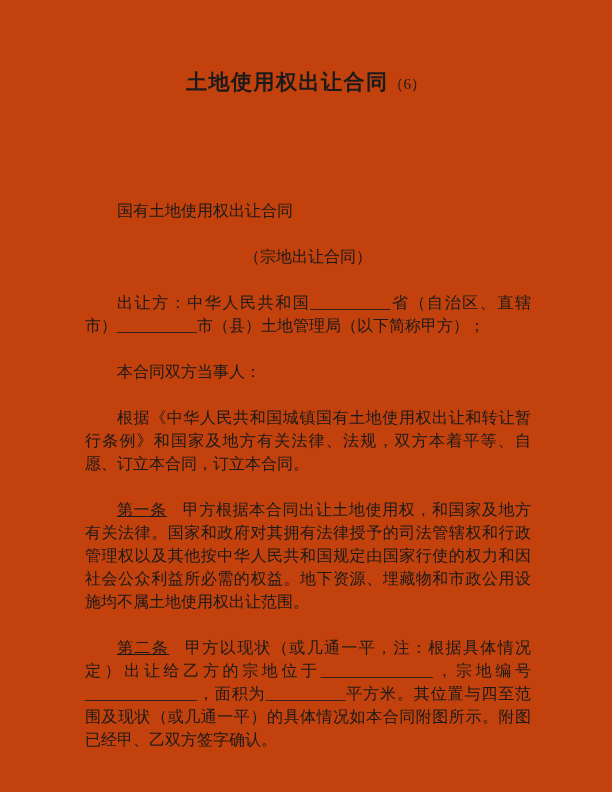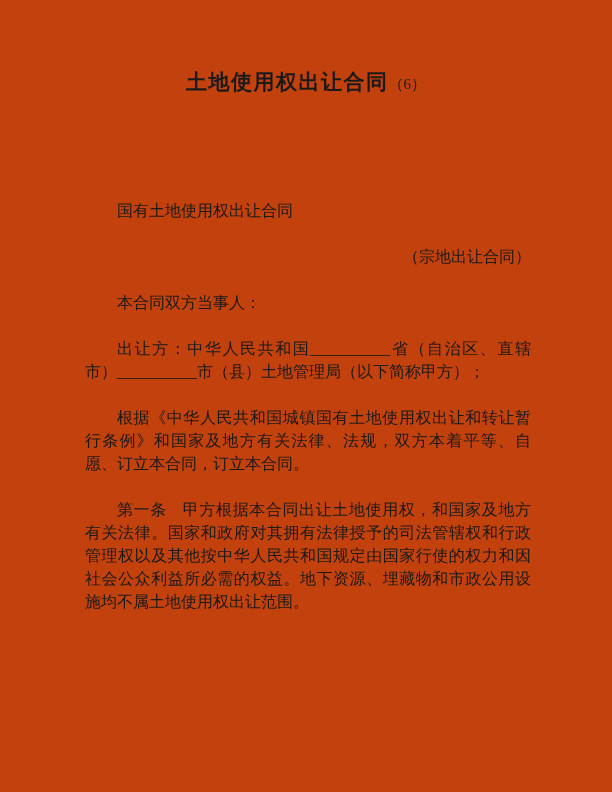--- a/index.html
+++ b/index.html
@@ -43,41 +43,42 @@
     width: 446px;
     font-size: 16px;
     line-height: 23px;
     margin-top: 40px;
   }
   .content p {
     margin: 0 0 23px 0;
     padding: 0;
   }
   .indent { text-indent: 2em; }
-  .center  { text-align: right; text-indent: 0; }
+  .center  { text-align: center; text-indent: 0; }
   .justify { text-align: justify; }
-  .article-label { margin-right: 1em; }
+  .article-label { margin-right: 1em; text-decoration: underline; }
 </style>
 </head>
 <body>
 
 <div class="page">
 
   <h1 class="doc-title"><span>土地使用权出让合同</span><span class="title-num">（6）</span></h1>
 
   <div class="content">
 
     <p class="indent">国有土地使用权出让合同</p>
 
     <p class="center">（宗地出让合同）</p>
 
+    <p class="indent justify">出让方：中华人民共和国__________省（自治区、直辖市）__________市（县）土地管理局（以下简称甲方）；</p>
+
     <p class="indent">本合同双方当事人：</p>
-
-    <p class="indent justify">出让方：中华人民共和国__________省（自治区、直辖市）__________市（县）土地管理局（以下简称甲方）；</p>
 
 
     <p class="indent justify">根据《中华人民共和国城镇国有土地使用权出让和转让暂行条例》和国家及地方有关法律、法规，双方本着平等、自愿、订立本合同，订立本合同。</p>
 
     <p class="indent justify"><span class="article-label">第一条</span><span>甲方根据本合同出让土地使用权，和国家及地方有关法律。国家和政府对其拥有法律授予的司法管辖权和行政管理权以及其他按中华人民共和国规定由国家行使的权力和因社会公众利益所必需的权益。地下资源、埋藏物和市政公用设施均不属土地使用权出让范围。</span></p>
 
+    <p class="indent justify"><span class="article-label">第二条</span><span>甲方以现状（或几通一平，注：根据具体情况定）出让给乙方的宗地位于______________，宗地编号______________，面积为__________平方米。其位置与四至范围及现状（或几通一平）的具体情况如本合同附图所示。附图已经甲、乙双方签字确认。</span></p>
 
   </div>
 </div>
 
 </body></html>

